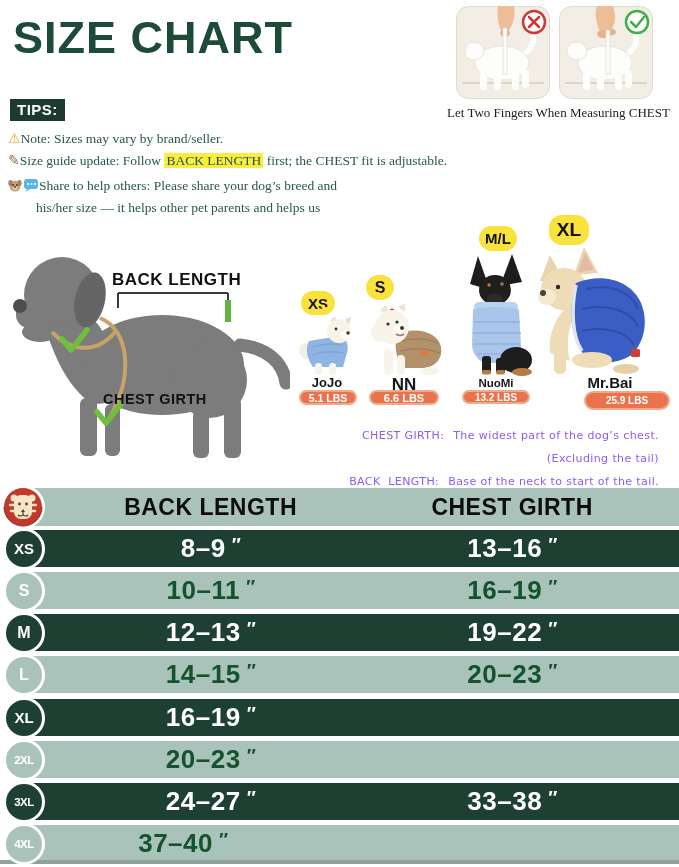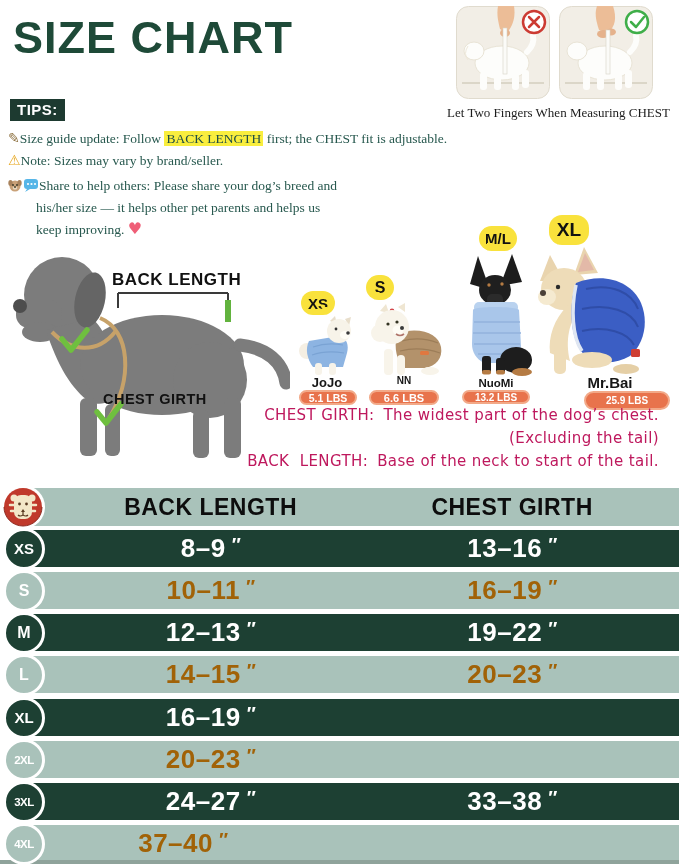--- a/index.html
+++ b/index.html
@@ -41,39 +41,39 @@
   .bubble:after{content:"";position:absolute;bottom:-6px;border:6px solid transparent;
                 border-top:8px solid #f9e23c;border-left-width:3px;border-right-width:3px;}
   .bubble.tail-l:after{left:6px;transform:skewX(-15deg);}
   .bubble.tail-r:after{right:6px;transform:skewX(15deg);}
   .dogsvg{position:absolute;}
   .dog-name{position:absolute;text-align:center;font-weight:bold;color:#161616;}
   .pill{position:absolute;background:#e8734c;border:2px solid #f2a988;border-radius:999px;color:#fff;
         font-weight:bold;display:flex;align-items:center;justify-content:center;box-sizing:border-box;}
 
   
-  .defs{position:absolute;right:20px;top:404px;font-family:"DejaVu Sans",sans-serif;
-        font-size:15px;color:#be185d;line-height:23px;letter-spacing:.4px;}
+  .defs{position:absolute;right:20px;top:424px;font-family:"DejaVu Sans",sans-serif;
+        font-size:11px;color:#8b5cf6;line-height:23px;letter-spacing:.4px;}
   .defs .row{display:flex;justify-content:flex-end;}
   .defs .term{margin-right:9px;white-space:pre;}
   .defs .excl{text-align:right;}
 
   
   .trow{position:absolute;left:0;width:679px;height:37px;display:flex;align-items:center;
         padding-left:46px;box-sizing:border-box;}
   .trow .band{position:absolute;left:15px;right:0;top:0;bottom:0;border-radius:19px 0 0 19px;z-index:0;}
   .trow.dark .band{background:#1d4033;}
   .trow.light .band{background:#a9c2ba;}
   .trow.header{height:38px;}
   .trow.header .band{background:#a9c2ba;}
   .cell{position:relative;z-index:1;text-align:center;font-weight:bold;}
   .c1{width:52%;} .c2{width:48%;padding-right:30px;box-sizing:border-box;}
   .hcell{font-size:23px;color:#0d0d0d;letter-spacing:.5px;}
   .vcell{font-size:26px;letter-spacing:.5px;}
-  .trow.dark .vcell{color:#fff;} .trow.light .vcell{color:#a16207;}
+  .trow.dark .vcell{color:#fff;} .trow.light .vcell{color:#14532d;}
   .unit{display:inline-block;font-style:italic;font-size:19px;margin-left:5px;transform:translateY(-6px);}
   .badge{position:absolute;left:3px;top:50%;transform:translateY(-50%);width:36px;height:36px;
          border-radius:50%;border:3px solid #fff;display:flex;align-items:center;justify-content:center;
          color:#fff;font-weight:bold;z-index:2;box-sizing:content-box;}
   .trow.dark .badge{background:#1d4033;} .trow.light .badge{background:#a9c2ba;}
   .badge.b2{font-size:15px;} .badge.b1{font-size:16px;} .badge.b3{font-size:11.5px;letter-spacing:-.5px;}
   .logo{position:absolute;left:1px;top:485px;z-index:2;}
   .bottom-line{position:absolute;left:0;top:860px;width:679px;height:4px;background:#8fa39b;}
 </style>
 </head>
@@ -118,39 +118,38 @@
       <ellipse cx="52" cy="26" rx="5" ry="3.5" fill="#e5b28c"></ellipse>
       <rect x="47" y="24" width="4" height="44" fill="#fbfbf8" stroke="#d8d3c6" stroke-width="0.6"></rect>
       <circle cx="78" cy="16" r="11" fill="#fff" stroke="#3fae49" stroke-width="2.5"></circle>
       <path d="M72,16 L77,21 L85,11" stroke="#3fae49" stroke-width="2.5" fill="none" stroke-linecap="round" stroke-linejoin="round"></path>
     </svg>
   </div>
   <div class="guide-caption">Let Two Fingers When Measuring CHEST</div>
 
   <div class="tips-badge">TIPS:</div>
   <div class="tips">
+    <p><span class="ico-warn">⚠</span><span>Note: Sizes may vary by brand/seller.</span></p>
     <p><span class="ico-pencil">✎</span><span>Size guide update: Follow </span><span class="hl">BACK LENGTH</span><span> first; the CHEST fit is adjustable.</span></p>
-    <p><span class="ico-warn">⚠</span><span>Note: Sizes may vary by brand/seller.</span></p>
     <div class="gap"></div>
     <p><svg class="mini-svg" width="31" height="14" viewBox="0 0 31 14">
           <circle cx="7" cy="8" r="5.5" fill="#c9a178"></circle>
           <ellipse cx="2.5" cy="5" rx="2.2" ry="3" fill="#a8825c"></ellipse>
           <ellipse cx="11.5" cy="5" rx="2.2" ry="3" fill="#a8825c"></ellipse>
           <circle cx="5" cy="7" r="0.9" fill="#332"></circle>
           <circle cx="9" cy="7" r="0.9" fill="#332"></circle>
           <ellipse cx="7" cy="10" rx="2.4" ry="1.8" fill="#e8d6bd"></ellipse>
           <circle cx="7" cy="9" r="0.9" fill="#332"></circle>
           <rect x="16" y="1" width="14" height="10" rx="3" fill="#57b6e8"></rect>
           <path d="M19,11 l-2,3 l5,-3 Z" fill="#57b6e8"></path>
           <circle cx="20" cy="6" r="1.1" fill="#fff"></circle>
           <circle cx="23.5" cy="6" r="1.1" fill="#fff"></circle>
           <circle cx="27" cy="6" r="1.1" fill="#fff"></circle>
         </svg><span>Share to help others: Please share your dog’s breed and</span></p>
     <p class="ind">his/her size — it helps other pet parents and helps us</p>
-    <p class="ind"><span>keep improving. </span><span class="ico-heart">♥</span></p>
   </div>
 
   <svg class="diagram-svg" width="288" height="222" viewBox="0 0 288 222">
     <g fill="#7c7c7c">
       <circle cx="60" cy="55" r="38"></circle>
       <rect x="14" y="60" width="46" height="28" rx="13"></rect>
       <ellipse cx="38" cy="92" rx="18" ry="10"></ellipse>
       <path d="M44,90 C55,125 70,150 88,162 C110,170 122,150 112,120 C106,98 98,85 90,78 Z"></path>
       <ellipse cx="160" cy="125" rx="82" ry="50"></ellipse>
       <ellipse cx="208" cy="140" rx="37" ry="38"></ellipse>
@@ -201,21 +200,21 @@
     <circle cx="18" cy="30" r="9" fill="#f8f4ea"></circle>
     <circle cx="26" cy="21" r="1.6" fill="#332"></circle>
     <circle cx="35" cy="19" r="1.6" fill="#332"></circle>
     <ellipse cx="36" cy="27" rx="5.5" ry="4.5" fill="#fffdf6"></ellipse>
     <circle cx="40" cy="25" r="2" fill="#3a3a3a"></circle>
     <path d="M34,31 q4,3 8,0" stroke="#b0756b" stroke-width="1.6" fill="none"></path>
     <rect x="22" y="46" width="9" height="26" rx="4" fill="#f8f4ea"></rect>
     <rect x="35" y="52" width="8" height="20" rx="4" fill="#f8f4ea"></rect>
     <ellipse cx="68" cy="68" rx="9" ry="4" fill="#f8f4ea"></ellipse>
   </svg>
-  <div class="dog-name" style="left:363px;top:375px;width:82px;font-size:10px;">NN</div>
+  <div class="dog-name" style="left:363px;top:375px;width:82px;font-size:17px;">NN</div>
   <div class="pill" style="left:369px;top:390px;width:70px;height:15px;font-size:11px;">6.6 LBS</div>
 
   <div class="bubble tail-l" style="left:479px;top:226px;width:38px;height:25px;font-size:15px;">M/L</div>
   <svg class="dogsvg" style="left:458px;top:254px;" width="76" height="122" viewBox="0 0 76 122">
     <polygon points="20,2 32,36 12,30" fill="#1d1d1d"></polygon>
     <polygon points="54,0 64,28 42,32" fill="#1d1d1d"></polygon>
     <ellipse cx="37" cy="36" rx="16" ry="15" fill="#1f1f1f"></ellipse>
     <circle cx="31" cy="31" r="1.7" fill="#b57b43"></circle>
     <circle cx="44" cy="30" r="1.7" fill="#b57b43"></circle>
     <rect x="29" y="40" width="16" height="13" rx="5" fill="#2b2b2b"></rect>

